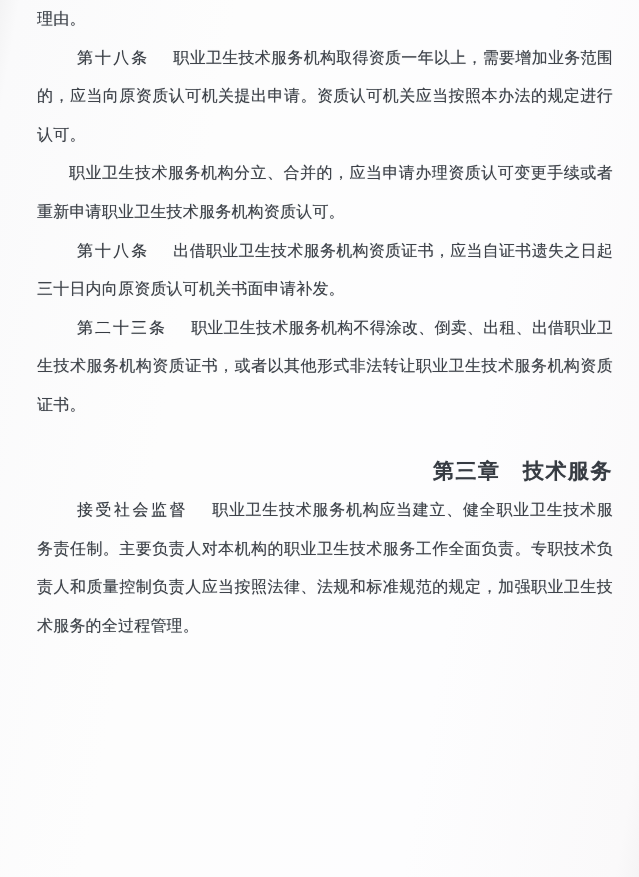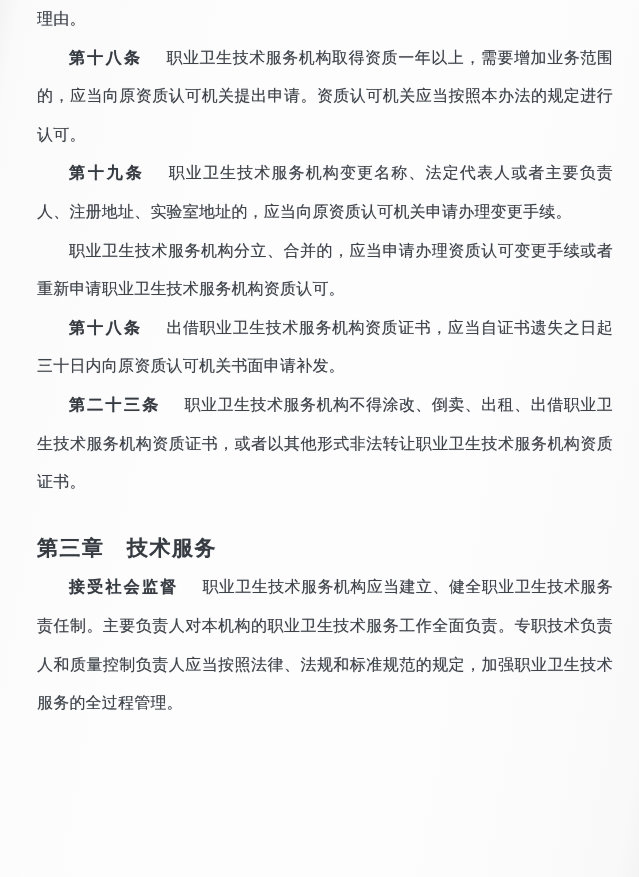--- a/index.html
+++ b/index.html
@@ -32,47 +32,47 @@
     letter-spacing: 0.2px;
     text-align: justify;
     text-justify: inter-ideograph;
     text-indent: 2em;
     word-break: break-all;
   }
   p.para.noindent {
     text-indent: 0;
   }
   .art-num {
-    font-weight: bold;
+    font-weight: normal;
     color: #363b42;
     letter-spacing: 2px;
     margin-right: 24px;
+    margin-left: 8px;
   }
   .art-num:empty { margin-right: 0; }
   p.chapter {
     margin: 27px 0 1px 0;
     font-size: 21px;
     line-height: 38.6px;
     font-weight: bold;
     color: #363b42;
-    text-align: left;
+    text-align: right;
     letter-spacing: 1.5px;
   }
 </style>
 </head>
 <body>
 
 <div class="page">
   <div class="content">
 
     <p class="para noindent"><span>理由。</span></p>
 
     <p class="para"><span class="art-num">第十八条</span><span>职业卫生技术服务机构取得资质一年以上，需要增加业务范围的，应当向原资质认可机关提出申请。资质认可机关应当按照本办法的规定进行认可。</span></p>
 
-    <p class="para"><span class="art-num">第十九条</span><span>职业卫生技术服务机构变更名称、法定代表人或者主要负责人、注册地址、实验室地址的，应当向原资质认可机关申请办理变更手续。</span></p>
 
     <p class="para"><span>职业卫生技术服务机构分立、合并的，应当申请办理资质认可变更手续或者重新申请职业卫生技术服务机构资质认可。</span></p>
 
     <p class="para"><span class="art-num">第十八条</span><span>出借职业卫生技术服务机构资质证书，应当自证书遗失之日起三十日内向原资质认可机关书面申请补发。</span></p>
 
     <p class="para"><span class="art-num">第二十三条</span><span>职业卫生技术服务机构不得涂改、倒卖、出租、出借职业卫生技术服务机构资质证书，或者以其他形式非法转让职业卫生技术服务机构资质证书。</span></p>
 
 
     <p class="chapter">第三章　技术服务</p>
 

